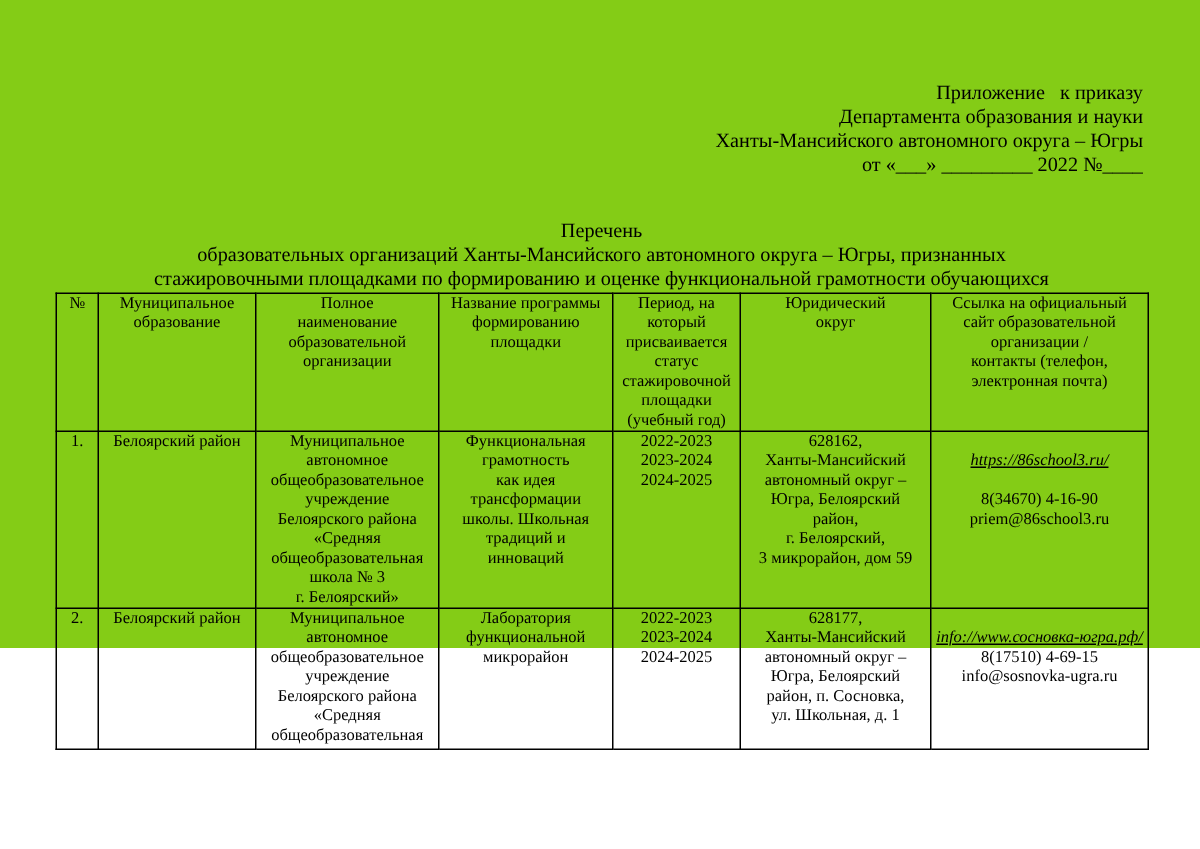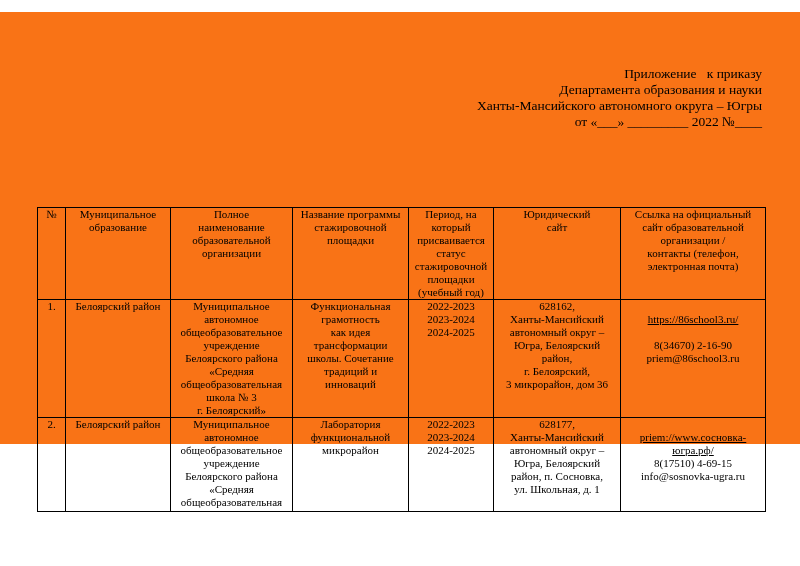--- a/index.html
+++ b/index.html
@@ -7,22 +7,21 @@
   body {
     width: 800px; height: 566px;
     font-family: "Liberation Serif", "DejaVu Serif", serif;
     color: #000000;
     position: relative;
     overflow: hidden;
   }
   .page {
     position: absolute; left: 0; top: 0;
     width: 800px; height: 432px;
-    background: #f97316;
-    margin-top: 12px;
+    background: #84cc16;
   }
   .doc-header {
     position: absolute;
     top: 54px; right: 38px;
     text-align: right;
     font-size: 13.5px;
     line-height: 16px;
     white-space: pre-wrap;
   }
   .doc-title {
@@ -53,33 +52,37 @@
     white-space: pre-line;
     overflow: hidden;
   }
   tr.hdr-row  { height: 91px; }
   tr.data-row-1 { height: 115px; }
   tr.data-row-2 { height: 94px; }
   a.site-link {
     color: #000000;
     text-decoration: underline;
     overflow-wrap: break-word;
+    font-style: italic;
   }
   .contacts-text { white-space: pre-line; }
 </style>
 </head>
 <body>
 
 <div class="page">
 
   <div class="doc-header">Приложение   к приказу
 Департамента образования и науки
 Ханты-Мансийского автономного округа – Югры
 от «___» _________ 2022 №____</div>
 
+  <div class="doc-title">Перечень
+образовательных организаций Ханты-Мансийского автономного округа – Югры, признанных
+стажировочными площадками по формированию и оценке функциональной грамотности обучающихся</div>
 
   <table class="reg-table">
     <colgroup>
       <col style="width:28px">
       <col style="width:105px">
       <col style="width:122px">
       <col style="width:116px">
       <col style="width:85px">
       <col style="width:127px">
       <col style="width:145px">
@@ -87,31 +90,31 @@
     <tbody>
       <tr class="hdr-row">
         <th>№</th>
         <th>Муниципальное
 образование</th>
         <th>Полное
 наименование
 образовательной
 организации</th>
         <th>Название программы
-стажировочной
+формированию
 площадки</th>
         <th>Период, на
 который
 присваивается
 статус
 стажировочной
 площадки
 (учебный год)</th>
         <th>Юридический
-сайт</th>
+округ</th>
         <th>Ссылка на официальный
 сайт образовательной
 организации /
 контакты (телефон,
 электронная почта)</th>
       </tr>
 
       <tr class="data-row-1">
         <td>1.</td>
         <td>Белоярский район</td>
@@ -121,37 +124,37 @@
 учреждение
 Белоярского района
 «Средняя
 общеобразовательная
 школа № 3
 г. Белоярский»</td>
         <td>Функциональная
 грамотность
 как идея
 трансформации
-школы. Сочетание
+школы. Школьная
 традиций и
 инноваций</td>
         <td>2022-2023
 2023-2024
 2024-2025</td>
         <td>628162,
 Ханты-Мансийский
 автономный округ –
 Югра, Белоярский
 район,
 г. Белоярский,
-3 микрорайон, дом 36</td>
+3 микрорайон, дом 59</td>
         <td>
           <a class="site-link" href="#">https://86school3.ru/</a>
           <div class="contacts-text">
-8(34670) 2-16-90
+8(34670) 4-16-90
 priem@86school3.ru</div>
         </td>
       </tr>
 
       <tr class="data-row-2">
         <td>2.</td>
         <td>Белоярский район</td>
         <td>Муниципальное
 автономное
 общеобразовательное
@@ -165,21 +168,21 @@
         <td>2022-2023
 2023-2024
 2024-2025</td>
         <td>628177,
 Ханты-Мансийский
 автономный округ –
 Югра, Белоярский
 район, п. Сосновка,
 ул. Школьная, д. 1</td>
         <td>
-          <a class="site-link" href="#">priem://www.сосновка-югра.рф/</a>
+          <a class="site-link" href="#">info://www.сосновка-югра.рф/</a>
           <div class="contacts-text">8(17510) 4-69-15
 info@sosnovka-ugra.ru</div>
         </td>
       </tr>
     </tbody>
   </table>
 
 </div>
 
 </body></html>

